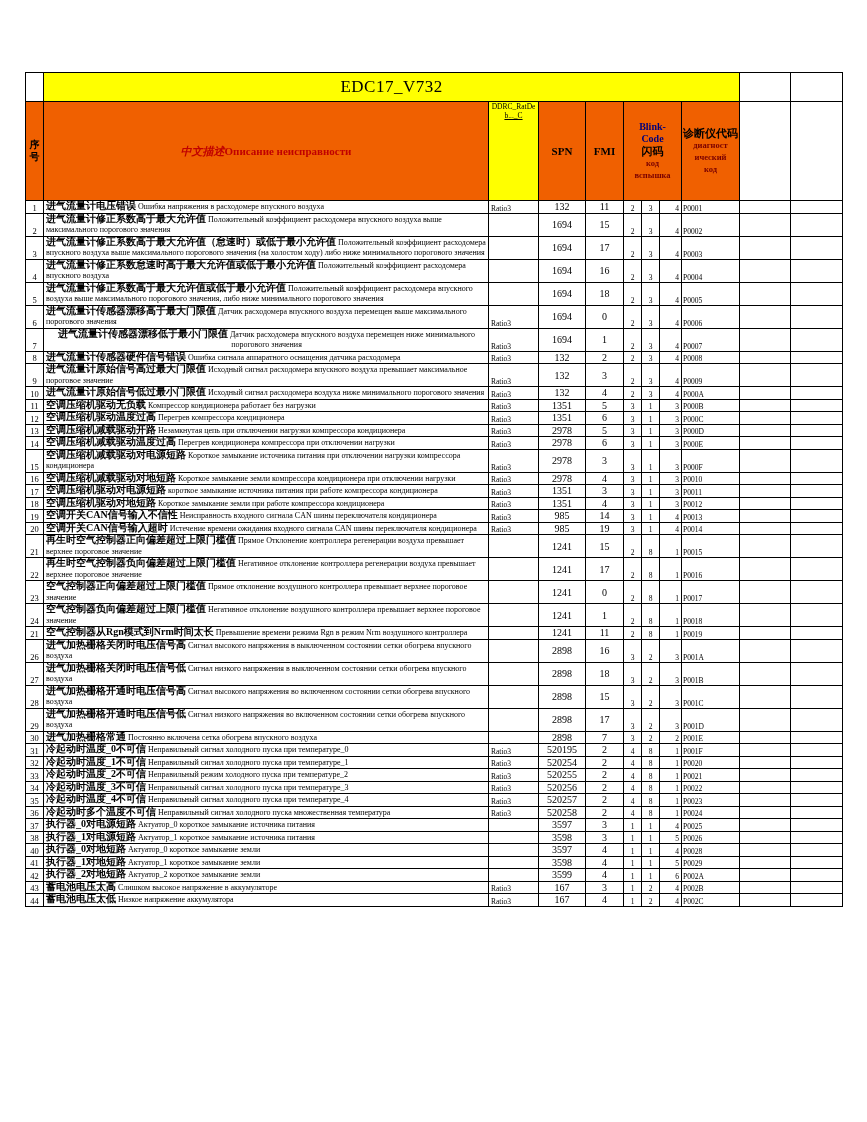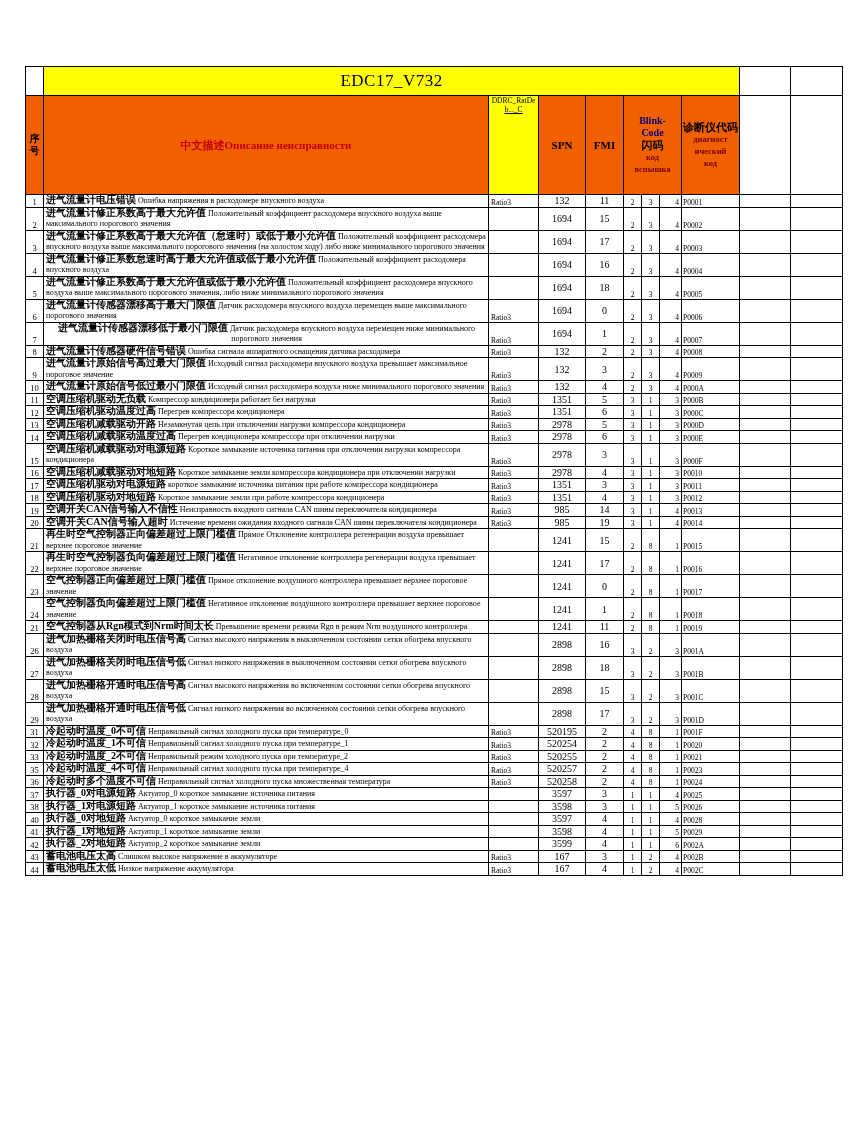--- a/index.html
+++ b/index.html
@@ -4,21 +4,21 @@
 <style>
   html,body{margin:0;padding:0;background:#ffffff;}
   body{
     width:867px;height:1122px;
     font-family:"Liberation Serif","DejaVu Serif",serif;
     color:#000;
     -webkit-font-smoothing:antialiased;
   }
   #sheet{
     position:absolute;
-    left:25px; top:66px;
+    left:25px; top:72px;
     width:817px;
   }
   table{
     border-collapse:collapse;
     table-layout:fixed;
     width:817px;
   }
   td,th{
     border:1px solid #000;
     padding:0;
@@ -54,21 +54,21 @@
     background:#f06000;
     text-align:center;
     vertical-align:middle;
     font-weight:bold;
     height:98px;
   }
   .hdr-idx{
     font-size:10px; line-height:12px;margin-left:20px;
   }
   .hdr-desc{font-size:11px;}
-  .hdr-desc .cn{color:#c00000;font-weight:bold;}
+  .hdr-desc .cn{color:#c00000;font-weight:bold;font-style:italic;}
   .hdr-desc .ru{color:#c00000;font-weight:bold;}
   .hdr-ddrc{
     background:#ffff00;
     font-size:7.5px;
     vertical-align:top;
     text-align:center;
     line-height:9px;
     font-weight:normal;
   }
   .hdr-ddrc u{text-decoration:underline;}
@@ -560,20 +560,33 @@
           <td class="spn">2898</td>
           <td class="fmi">17</td>
           <td class="bk">3</td>
           <td class="bk">2</td>
           <td class="bk bk3">3</td>
           <td class="diag">P001D</td>
           <td class="x"></td>
           <td class="x"></td>
         </tr>
         <tr>
+          <td class="idx">30</td>
+          <td class="desc"><span class="cn">进气加热栅格常通</span> <span class="ru">Постоянно включена сетка обогрева впускного воздуха</span></td>
+          <td class="ddrc"></td>
+          <td class="spn">2898</td>
+          <td class="fmi">7</td>
+          <td class="bk">3</td>
+          <td class="bk">2</td>
+          <td class="bk bk3">2</td>
+          <td class="diag">P001E</td>
+          <td class="x"></td>
+          <td class="x"></td>
+        </tr>
+        <tr>
           <td class="idx">31</td>
           <td class="desc"><span class="cn">冷起动时温度_0不可信</span> <span class="ru">Неправильный сигнал холодного пуска при температуре_0</span></td>
           <td class="ddrc">Ratio3</td>
           <td class="spn">520195</td>
           <td class="fmi">2</td>
           <td class="bk">4</td>
           <td class="bk">8</td>
           <td class="bk bk3">1</td>
           <td class="diag">P001F</td>
           <td class="x"></td>
@@ -595,20 +608,33 @@
         <tr>
           <td class="idx">33</td>
           <td class="desc"><span class="cn">冷起动时温度_2不可信</span> <span class="ru">Неправильный режим холодного пуска при температуре_2</span></td>
           <td class="ddrc">Ratio3</td>
           <td class="spn">520255</td>
           <td class="fmi">2</td>
           <td class="bk">4</td>
           <td class="bk">8</td>
           <td class="bk bk3">1</td>
           <td class="diag">P0021</td>
+          <td class="x"></td>
+          <td class="x"></td>
+        </tr>
+        <tr>
+          <td class="idx">34</td>
+          <td class="desc"><span class="cn">冷起动时温度_3不可信</span> <span class="ru">Неправильный сигнал холодного пуска при температуре_3</span></td>
+          <td class="ddrc">Ratio3</td>
+          <td class="spn">520256</td>
+          <td class="fmi">2</td>
+          <td class="bk">4</td>
+          <td class="bk">8</td>
+          <td class="bk bk3">1</td>
+          <td class="diag">P0022</td>
           <td class="x"></td>
           <td class="x"></td>
         </tr>
         <tr>
           <td class="idx">35</td>
           <td class="desc"><span class="cn">冷起动时温度_4不可信</span> <span class="ru">Неправильный сигнал холодного пуска при температуре_4</span></td>
           <td class="ddrc">Ratio3</td>
           <td class="spn">520257</td>
           <td class="fmi">2</td>
           <td class="bk">4</td>

